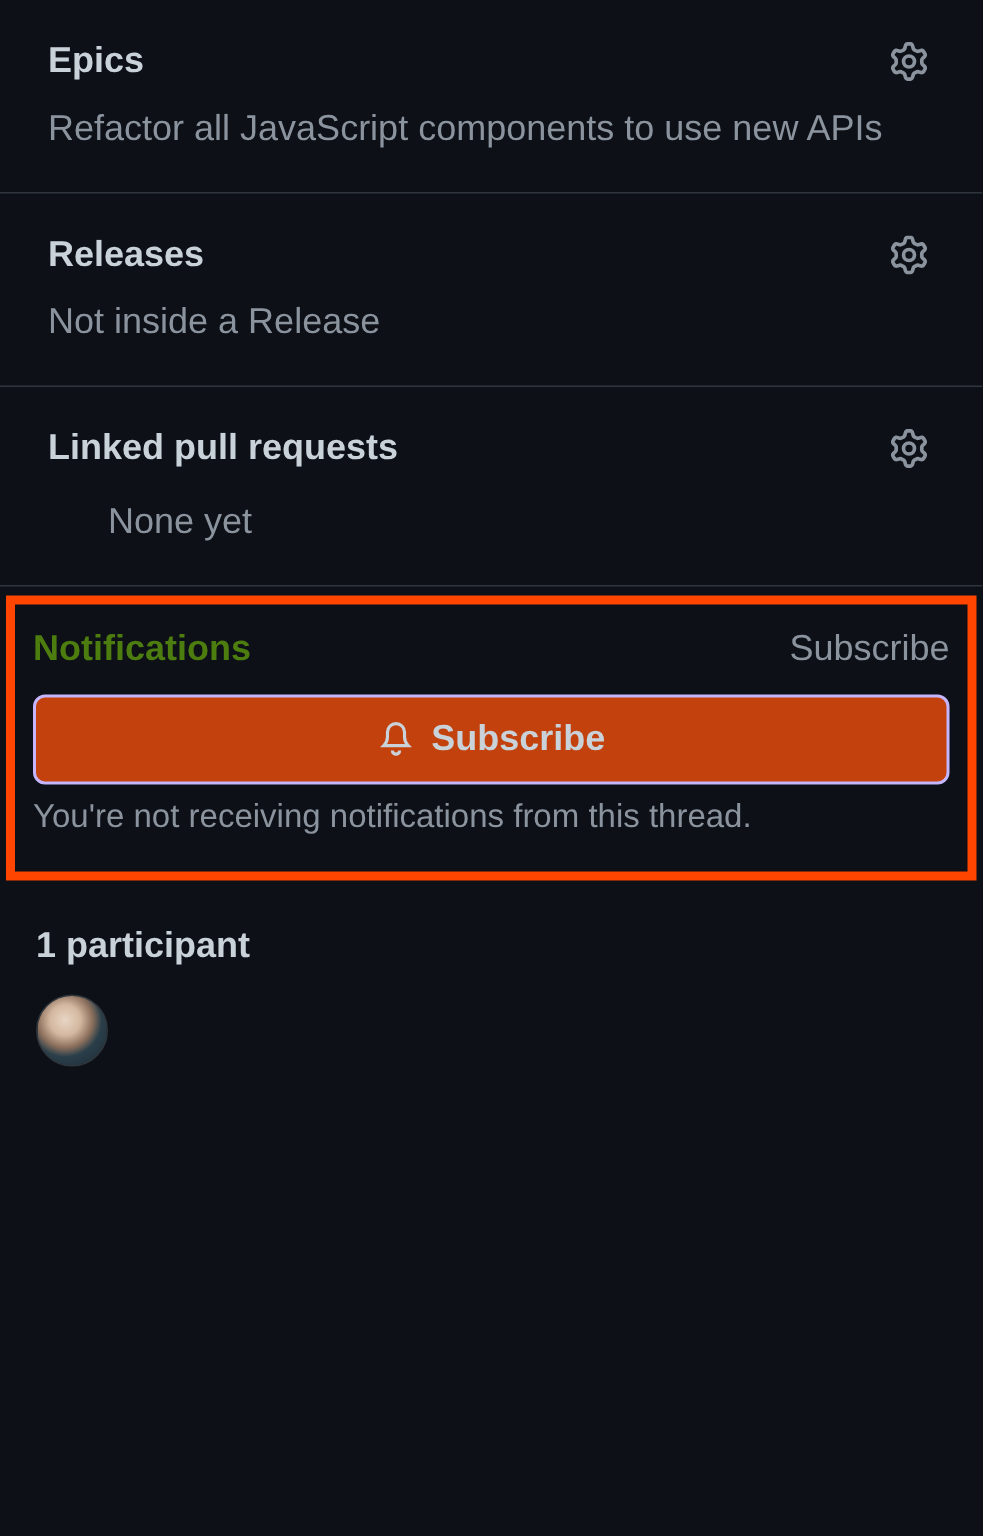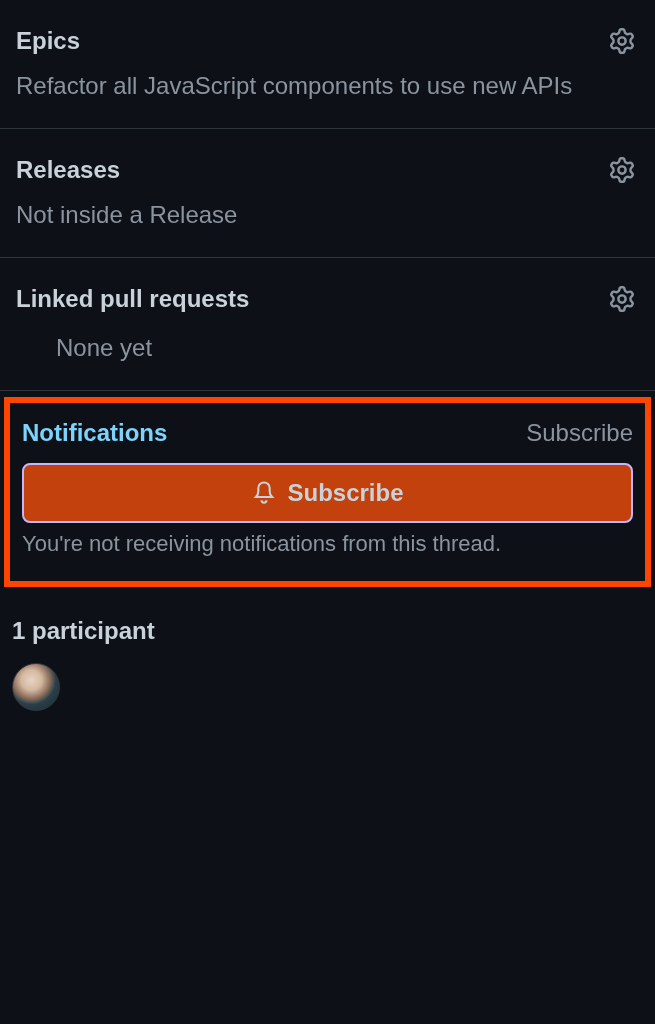--- a/index.html
+++ b/index.html
@@ -62,21 +62,21 @@
     }
     .notif-header {
       display: flex;
       justify-content: space-between;
       align-items: center;
       margin-bottom: 16px;
     }
     .notif-title {
       font-size: 24px;
       font-weight: 600;
-      color: #7dd3fc;
+      color: #4d7c0f;
     }
     .customize-link {
       font-size: 24px;
       color: #8b949e;
       cursor: pointer;
       background: none;
       border: none;
     }
     .subscribe-btn {
       width: 100%;
@@ -96,39 +96,39 @@
     .subscribe-btn svg {
       width: 26px;
       height: 26px;
     }
     .notif-note {
       font-size: 22px;
       color: #8b949e;
       margin-top: 8px;
     }
     .participants-section {
-      padding: 24px 16px 16px 12px;
+      padding: 24px 16px 16px 24px;
     }
     .participants-title {
       font-size: 24px;
       font-weight: 600;
       color: #c9d1d9;
       margin-bottom: 18px;
     }
     .avatar {
       width: 48px;
       height: 48px;
       border-radius: 50%;
       background: radial-gradient(circle at 40% 35%, #e8d5c4 0%, #d4b8a0 25%, #8b6f5c 45%, #2a3f4a 60%, #1a2832 100%);
       border: 1px solid #30363d;
       display: inline-block;
       cursor: pointer;
     }
     .section-pad {
-      padding: 24px 16px;
+      padding: 24px 32px;
     }
   </style>
 </head>
 <body>
 
 <div class="section section-pad">
   <div class="section-header">
     <div class="section-title">Epics</div>
     <button class="gear-btn">
       <svg viewBox="0 0 16 16" fill="currentColor">

